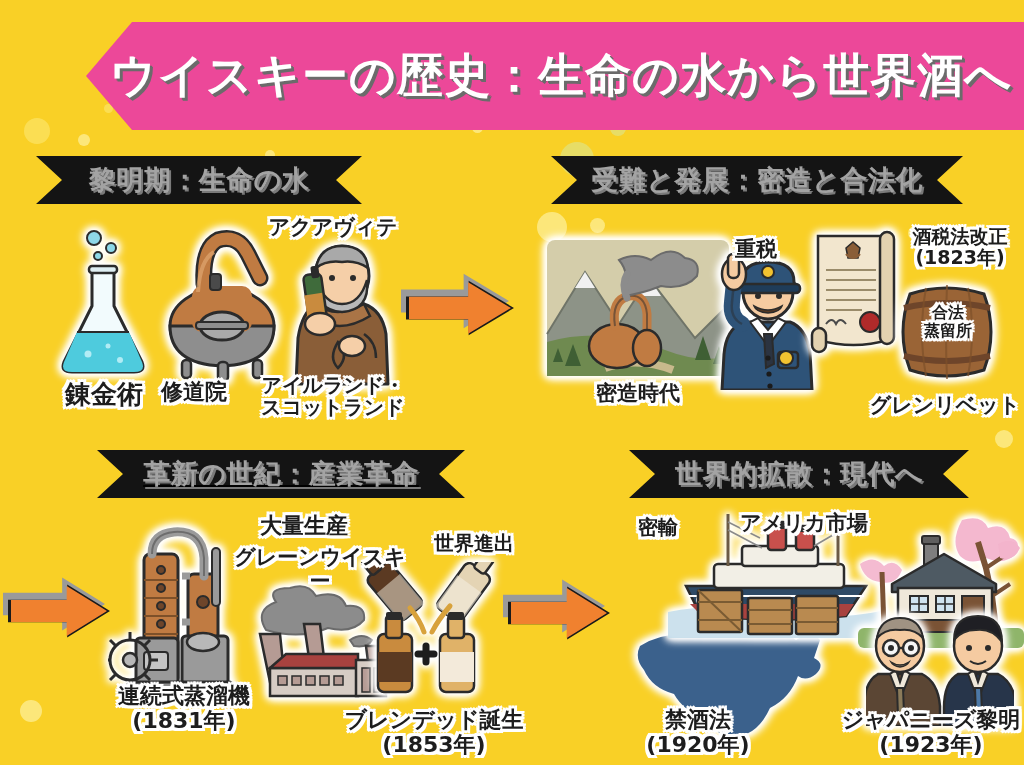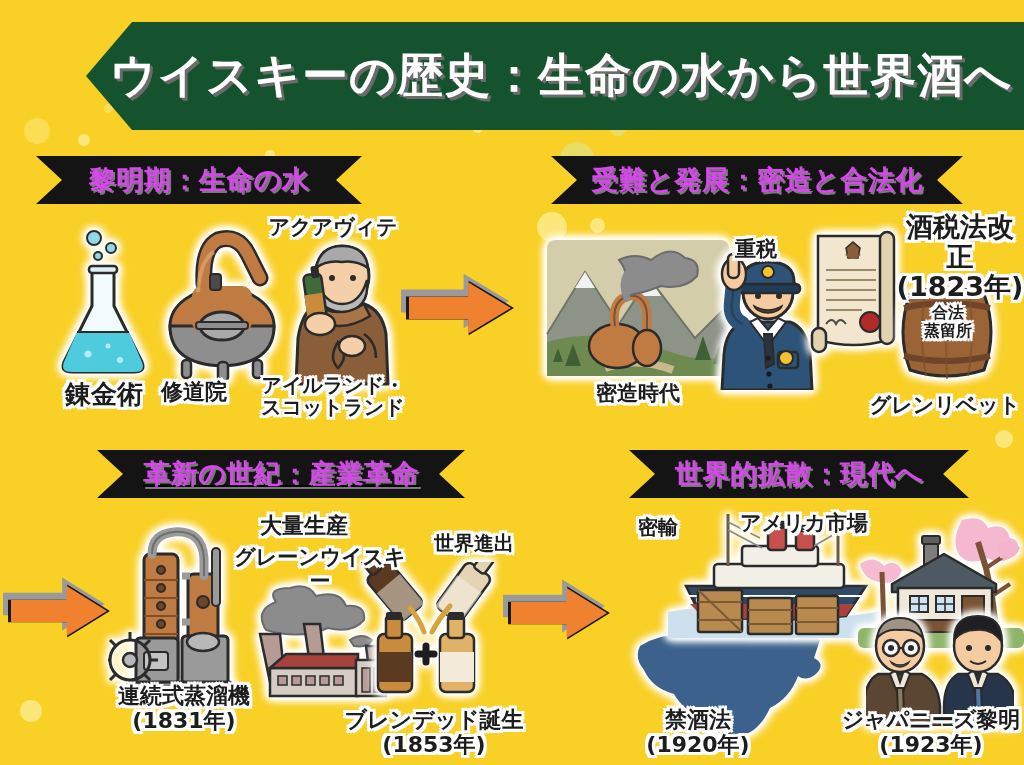--- a/index.html
+++ b/index.html
@@ -13,41 +13,41 @@
   #root{position:relative;width:1024px;height:765px;overflow:hidden;}
 
   
   .blob{position:absolute;border-radius:50%;background:#FBE05C;opacity:.85;pointer-events:none;}
   .blob.pale{background:#FDEB8A;}
   .blob.green{background:#D9E89A;opacity:.55;}
 
   
   .title-banner{
     position:absolute;left:86px;top:22px;width:938px;height:108px;
-    background:#14532d;
+    background:#ec4899;
     -webkit-clip-path:polygon(46px 0,938px 0,938px 108px,46px 108px,0 54px);
     clip-path:polygon(46px 0,938px 0,938px 108px,46px 108px,0 54px);
     display:flex;align-items:center;justify-content:center;
   }
   .title-text{
     color:#ffffff;font-size:46px;font-weight:bold;letter-spacing:1px;
     white-space:nowrap;
     text-shadow:3px 3px 0 #6b6b6b, 2px 2px 0 #6b6b6b;
     transform:translateX(6px);
   }
 
   
   .ribbon{
     position:absolute;height:48px;background:#141414;
     display:flex;align-items:center;justify-content:center;
     -webkit-clip-path:polygon(0 0,100% 0,calc(100% - 26px) 50%,100% 100%,0 100%,26px 50%);
     clip-path:polygon(0 0,100% 0,calc(100% - 26px) 50%,100% 100%,0 100%,26px 50%);
   }
   .ribbon-text{
-    color:#d946ef;font-size:27px;font-weight:bold;white-space:nowrap;letter-spacing:.5px;
+    color:#a3a3a3;font-size:27px;font-weight:bold;white-space:nowrap;letter-spacing:.5px;
     text-shadow:2px 2px 0 #7a7a7a;
   }
   #ribbon-1{left:36px;top:156px;width:326px;}
   #ribbon-2{left:551px;top:156px;width:412px;}
   #ribbon-3{left:97px;top:450px;width:368px;text-decoration:underline;}
   #ribbon-4{left:629px;top:450px;width:340px;}
 
   
   .lbl{
     position:absolute;text-align:center;font-weight:bold;color:#1d1d1d;
@@ -426,21 +426,21 @@
   </svg>
 
   <div class="lbl" style="left:44px;top:380px;width:120px;font-size:26px;">錬金術</div>
   <div class="lbl" style="left:134px;top:380px;width:120px;font-size:22px;">修道院</div>
   <div class="lbl" style="left:258px;top:216px;width:150px;font-size:21px;">アクアヴィテ</div>
   <div class="lbl" style="left:253px;top:374px;width:160px;font-size:20px;">アイルランド・
 スコットランド</div>
 
   <div class="lbl" style="left:578px;top:382px;width:120px;font-size:21px;">密造時代</div>
   <div class="lbl" style="left:716px;top:238px;width:80px;font-size:21px;">重税</div>
-  <div class="lbl" style="left:896px;top:212px;width:128px;font-size:27px;">酒税法改正
+  <div class="lbl" style="left:896px;top:226px;width:128px;font-size:19px;">酒税法改正
 (1823年)</div>
   <div class="lbl" style="left:866px;top:394px;width:158px;font-size:21px;">グレンリベット</div>
 
   <div class="lbl" style="left:92px;top:684px;width:184px;font-size:22px;">連続式蒸溜機
 (1831年)</div>
   <div class="lbl" style="left:242px;top:514px;width:124px;font-size:22px;">大量生産</div>
   <div class="lbl" style="left:226px;top:546px;width:188px;font-size:21px;">グレーンウイスキー</div>
   <div class="lbl" style="left:424px;top:532px;width:100px;font-size:20px;">世界進出</div>
   <div class="lbl" style="left:336px;top:708px;width:196px;font-size:22px;">ブレンデッド誕生
 (1853年)</div>

